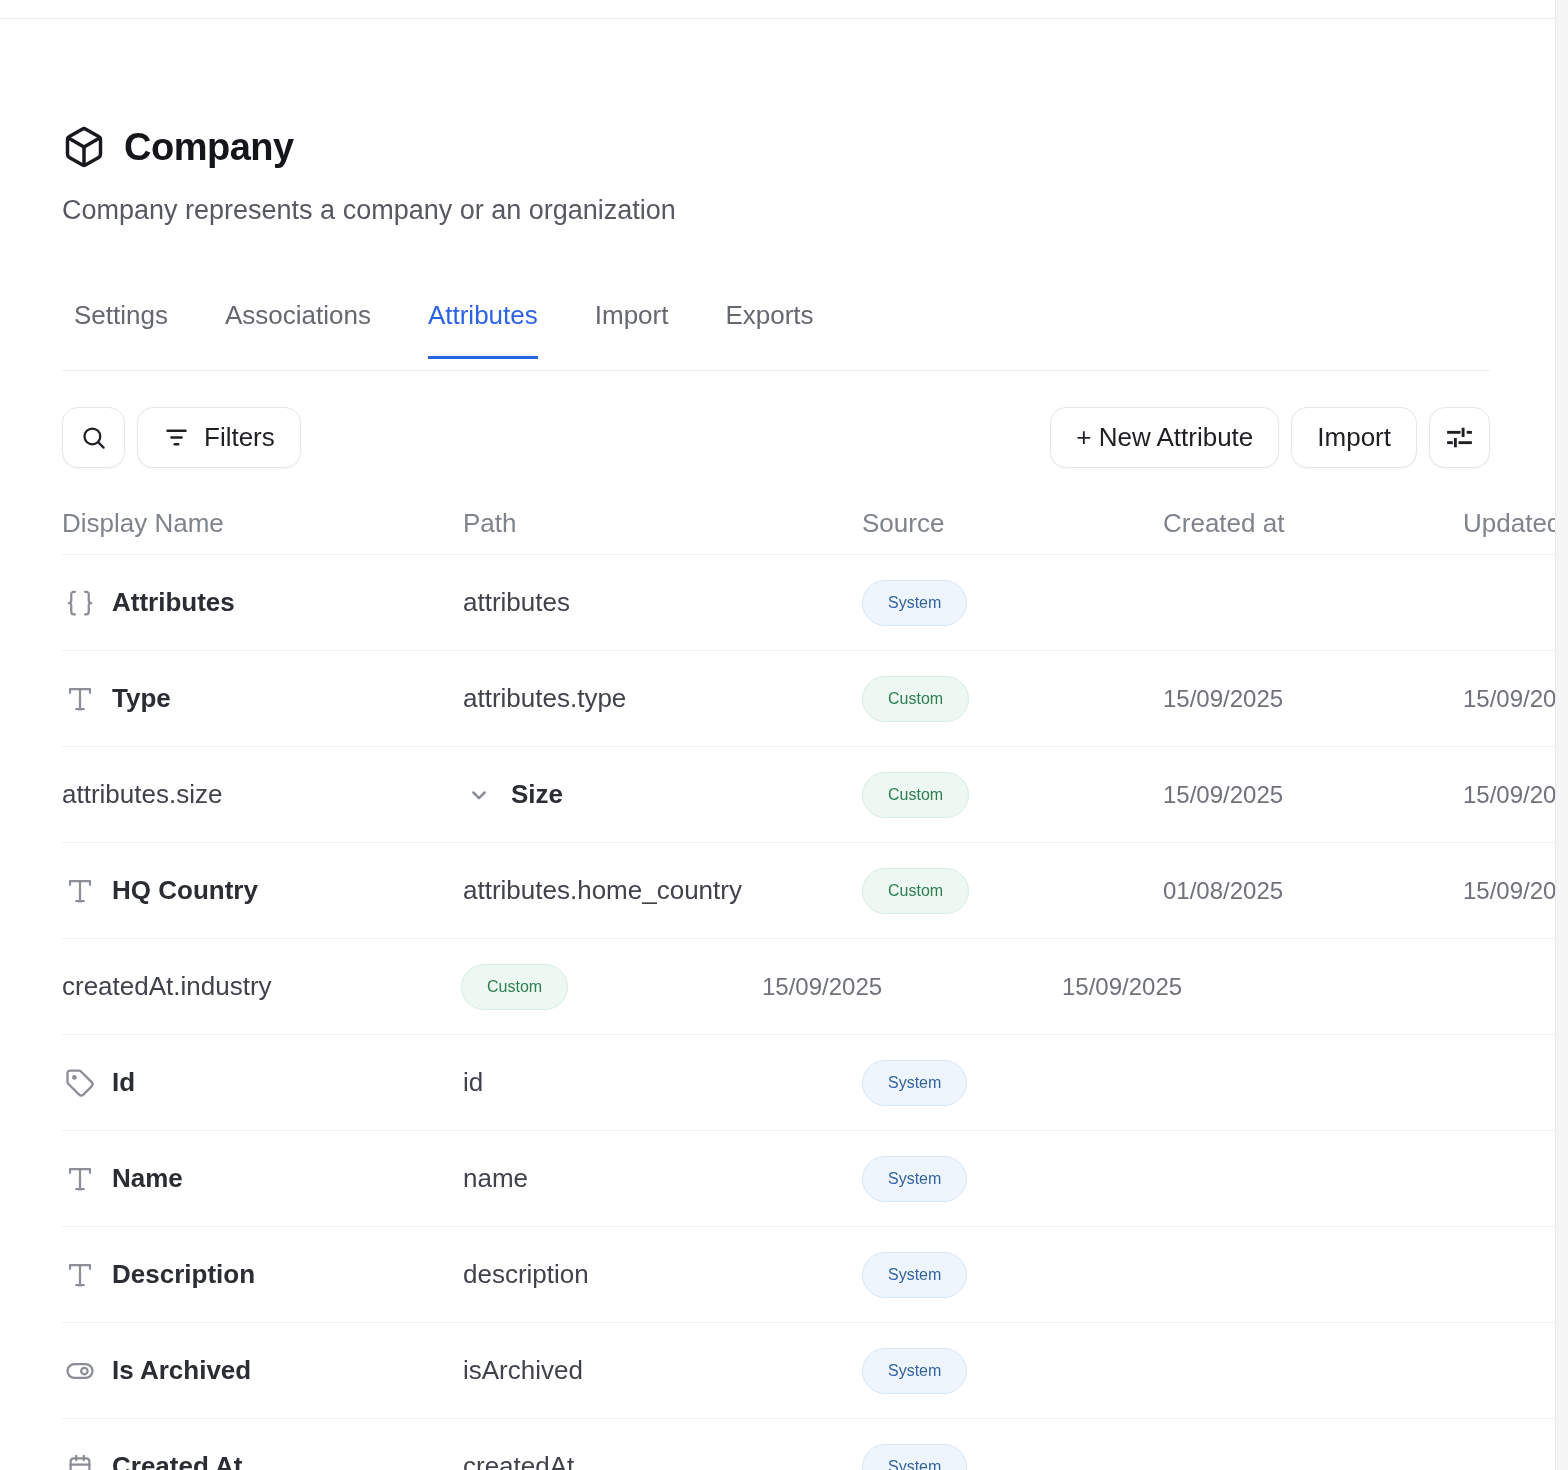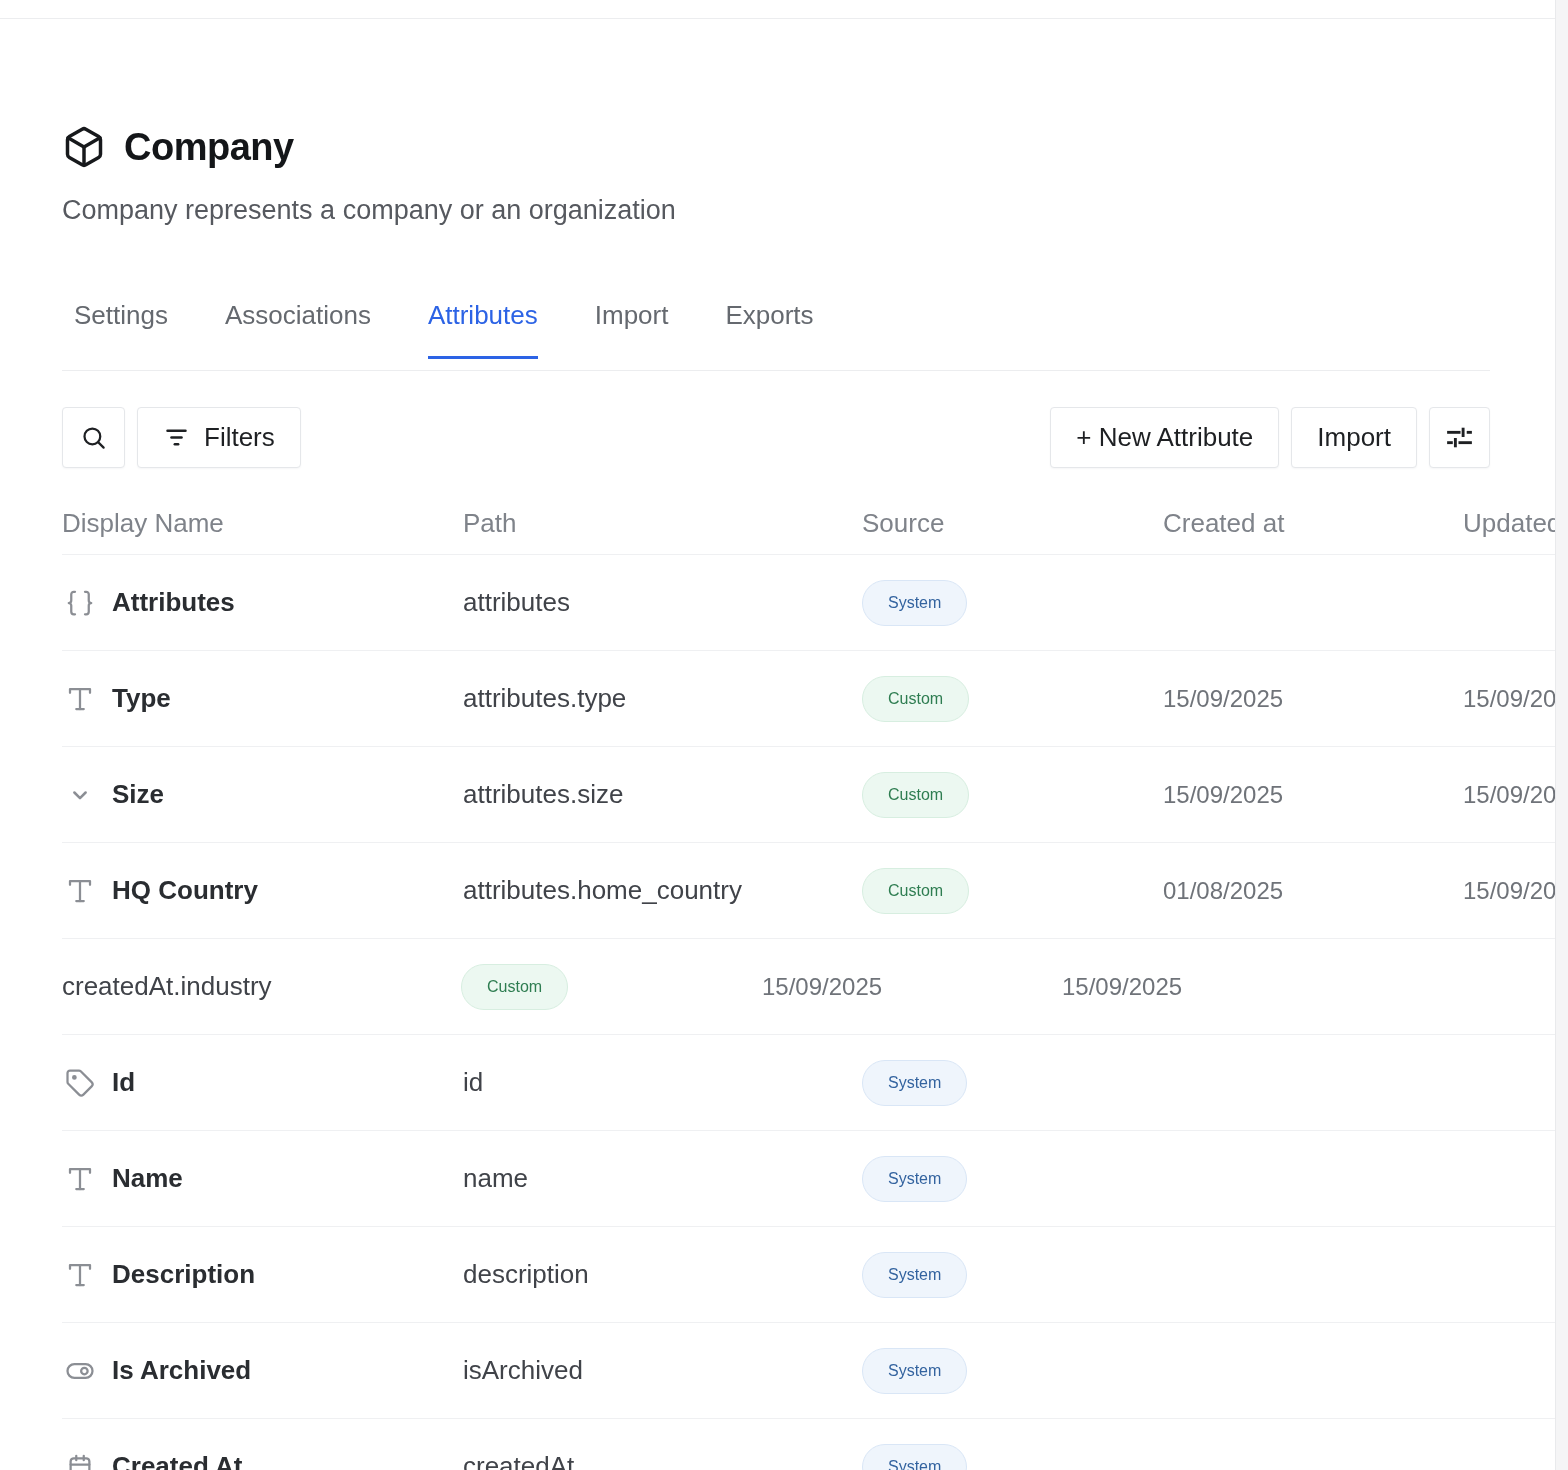--- a/index.html
+++ b/index.html
@@ -18,21 +18,21 @@
   .subtitle{margin:24px 0 0 0;font-size:27px;line-height:32px;color:#56595F;}
   
   .tabs{display:flex;column-gap:33px;margin-top:62px;border-bottom:1px solid #ECEDEF;}
   .tab{position:relative;background:none;border:none;padding:0 0 28px 0;margin:12px;cursor:pointer;
        font-family:inherit;font-size:26px;line-height:30px;font-weight:500;color:#65696F;}
   .tab.active{color:var(--accent);}
   .tab.active::after{content:"";position:absolute;left:0;right:0;bottom:-1px;height:3px;background:var(--accent);}
   
   .toolbar{display:flex;align-items:center;margin-top:36px;}
   .btn{display:flex;align-items:center;justify-content:center;box-sizing:border-box;height:61px;
-       background:#fff;border:1.5px solid #E5E7EA;border-radius:4px;cursor:pointer;
+       background:#fff;border:1.5px solid #E5E7EA;border-radius:16px;cursor:pointer;
        font-family:inherit;font-size:26px;font-weight:500;color:#1E2023;
        box-shadow:0 1px 2px rgba(16,24,40,.04);padding:0 25px;}
   .btn.icon-only{width:63px;padding:0;}
   .btn svg{flex:0 0 auto;}
   .btn .btn-ic{margin-right:14px;display:flex;}
   .sp12{width:12px;flex:0 0 auto;}
   .push{margin-left:auto;}
   
   .table{margin-left:62px;width:1701px;}
   .thead{display:flex;align-items:flex-end;box-sizing:border-box;height:87px;padding-bottom:15px;
@@ -152,29 +152,29 @@
                 </svg>
               </span>
               <span class="name-text">Type</span>
             </div>
             <div class="col c1 path-text">attributes.type</div>
             <div class="col c2"><span class="badge badge-custom">Custom</span></div>
             <div class="col c3 date-text">15/09/2025</div>
             <div class="col c4 date-text">15/09/2025</div>
           </div>
           <div class="trow">
+            <div class="col c1 path-text">attributes.size</div>
             <div class="col c0">
               <span class="row-icon">
                 <svg width="30" height="30" viewBox="0 0 24 24" fill="none" stroke="currentColor" stroke-width="2" stroke-linecap="round" stroke-linejoin="round">
                   <polyline points="7.5 10 12 14.5 16.5 10"></polyline>
                 </svg>
               </span>
               <span class="name-text">Size</span>
             </div>
-            <div class="col c1 path-text">attributes.size</div>
             <div class="col c2"><span class="badge badge-custom">Custom</span></div>
             <div class="col c3 date-text">15/09/2025</div>
             <div class="col c4 date-text">15/09/2025</div>
           </div>
           <div class="trow">
             <div class="col c0">
               <span class="row-icon">
                 <svg width="30" height="30" viewBox="0 0 24 24" fill="none" stroke="currentColor" stroke-width="1.8" stroke-linecap="round" stroke-linejoin="round">
                   <polyline points="4 7 4 4 20 4 20 7"></polyline>
                   <line x1="9" y1="20" x2="15" y2="20"></line>

